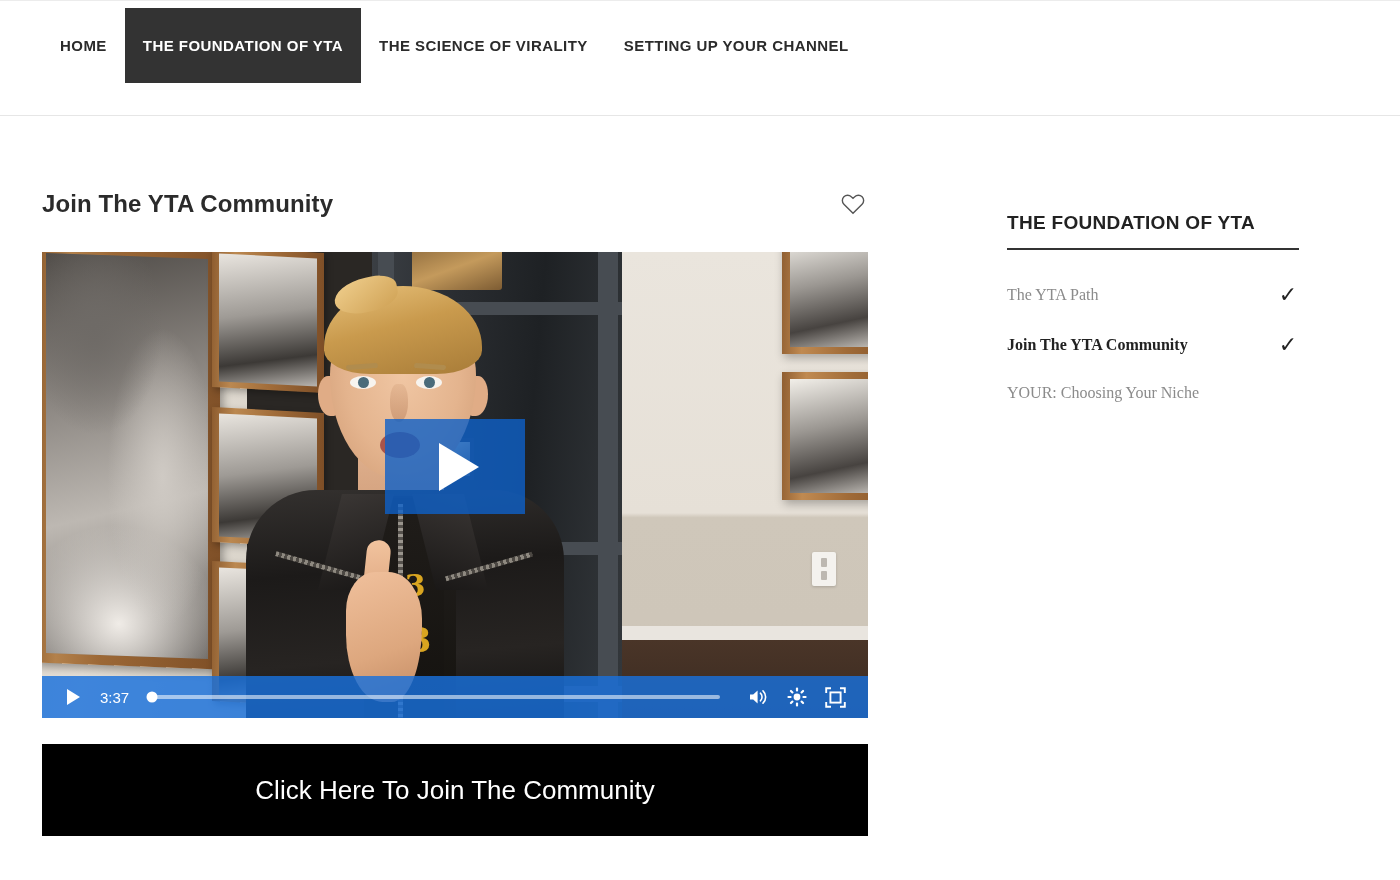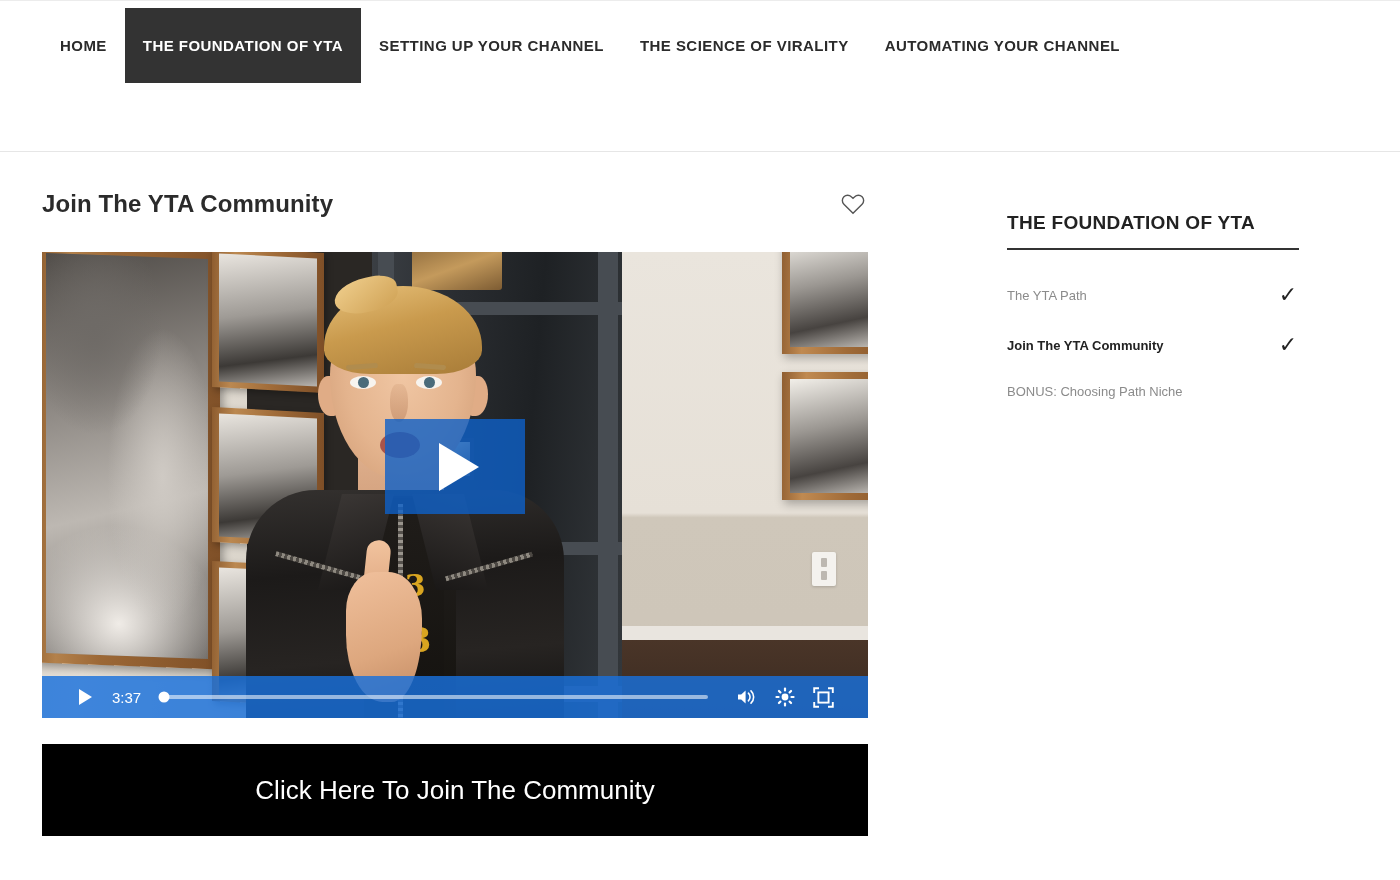--- a/index.html
+++ b/index.html
@@ -10,21 +10,21 @@
     background: #ffffff;
     font-family: "Liberation Sans", sans-serif;
     overflow: hidden;
   }
 
   
   .topbar {
     position: absolute;
     left: 0; top: 0;
     width: 1400px;
-    height: 152px;
+    height: 116px;
     background: #ffffff;
     border-top: 1px solid #ececec;
     border-bottom: 1px solid #e6e6e6;
   }
 
   .nav-row {
     position: absolute;
     display: flex;
     align-items: stretch;
   }
@@ -310,21 +310,21 @@
   }
 
   
   .controls {
     position: absolute;
     left: 0; right: 0; bottom: 0;
     height: 42px;
     background: rgba(24,112,220,0.82);
     display: flex;
     align-items: center;
-    padding: 0 28px;
+    padding: 0 16px;
     gap: 0;
   }
   .ctrl-play {
     width: 30px; height: 30px;
     display:flex; align-items:center; justify-content:center;
     cursor: pointer;
   }
   .ctrl-play .tri {
     width:0; height:0;
     border-top: 8px solid transparent;
@@ -402,35 +402,34 @@
     border-bottom: 2px solid #333333;
   }
   .sb-list { margin-top: 20px; }
   .sb-item {
     display: flex;
     align-items: center;
     justify-content: space-between;
     padding: 14px 0;
     cursor: pointer;
   }
-  .sb-label { font-size: 13px; color: #8b8b8b; }
+  .sb-label { font-size: 16px; color: #8b8b8b; font-family: Liberation Serif, serif; }
   .sb-item.current .sb-label { color: #222222; font-weight: 700; }
   .sb-check { font-size: 22px; color: #222222; line-height: 1; width: 22px; text-align:center; }
   .sb-check.hidden { visibility: hidden; }
 </style>
 </head>
 <body>
 
 <div class="topbar">
   <div class="nav-row nav-row-1">
     <div class="nav-item">HOME</div>
     <div class="nav-item active">THE FOUNDATION OF YTA</div>
+    <div class="nav-item">THE SCIENCE OF VIRALITY</div>
     <div class="nav-item">SETTING UP YOUR CHANNEL</div>
-    <div class="nav-item">THE SCIENCE OF VIRALITY</div>
-    <div class="nav-item">AUTOMATING YOUR CHANNEL</div>
   </div>
 </div>
 
 <div class="content">
 
   <div class="lesson-col">
 
     <div class="lesson-head">
       <div class="lesson-title">Join The YTA Community</div>
       <div class="fav-btn">
@@ -572,19 +571,19 @@
         <span class="sb-label">The YTA Path</span>
         <span class="sb-check">✓</span>
       </div>
 
       <div class="sb-item current">
         <span class="sb-label">Join The YTA Community</span>
         <span class="sb-check">✓</span>
       </div>
 
       <div class="sb-item">
-        <span class="sb-label">BONUS: Choosing Path Niche</span>
+        <span class="sb-label">YOUR: Choosing Your Niche</span>
         <span class="sb-check hidden"></span>
       </div>
 
     </div>
   </div>
 </div>
 
 </body></html>

